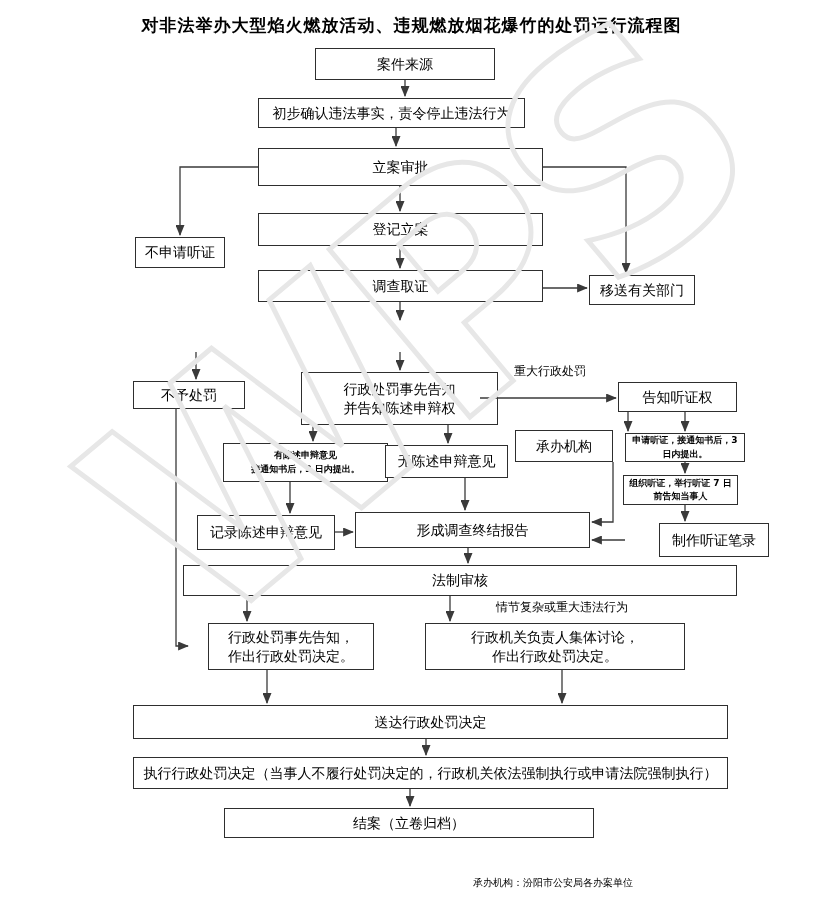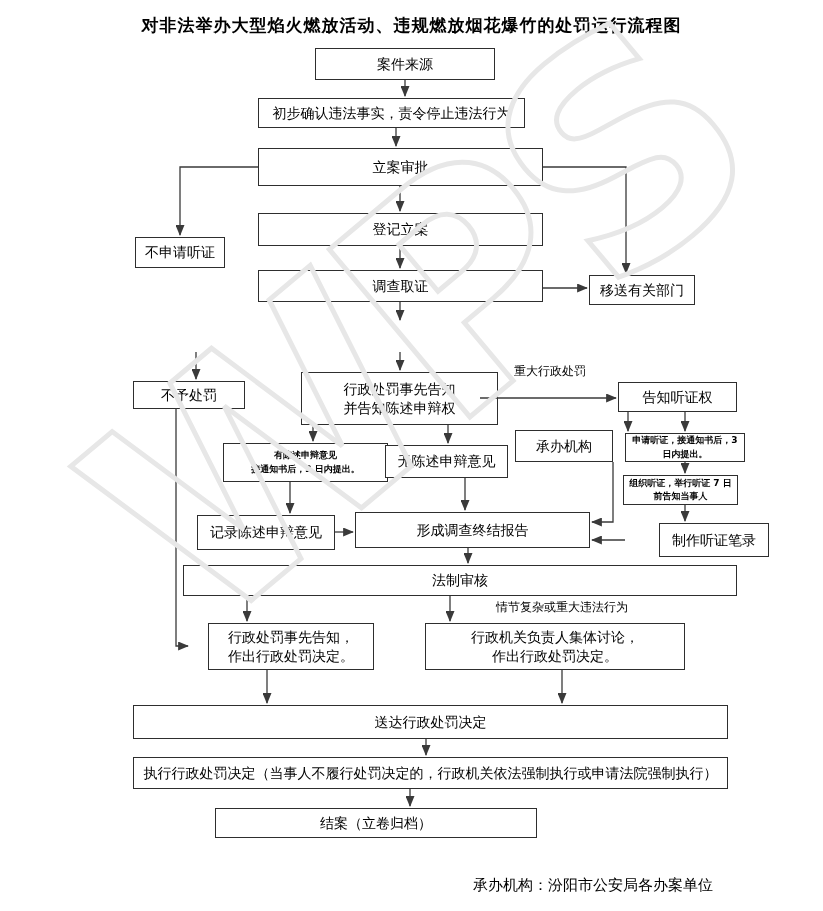--- a/index.html
+++ b/index.html
@@ -15,21 +15,21 @@
     position:absolute;box-sizing:border-box;border:1px solid #2e2e2e;background:#ffffff;
     display:flex;align-items:center;justify-content:center;text-align:center;
     font-size:14px;line-height:1.3;padding:13px 3px;z-index:2;
   }
   .box.two{flex-direction:column;margin-left:18px;}
   .box.small{font-size:9px;font-weight:600;line-height:1.45;padding:2px 4px;}
   .flow-label{
     position:absolute;font-size:12px;z-index:3;background:transparent;white-space:nowrap;
   }
   .footer-label{
-    position:absolute;left:473px;top:876px;font-size:15px;z-index:3;white-space:nowrap;
+    position:absolute;left:473px;top:876px;font-size:10px;z-index:3;white-space:nowrap;
   }
   svg.lines{position:absolute;left:0;top:0;z-index:4;pointer-events:none;}
   svg.wm{position:absolute;left:0;top:0;z-index:5;pointer-events:none;}
 </style>
 </head>
 <body>
 
 <div id="page">
 
   <div class="page-title">对非法举办大型焰火燃放活动、违规燃放烟花爆竹的处罚运行流程图</div>
@@ -86,21 +86,21 @@
 
   <div class="box two" style="left:407px;top:623px;width:260px;height:47px">
     <span>行政机关负责人集体讨论，</span>
     <span>作出行政处罚决定。</span>
   </div>
 
   <div class="box" style="left:133px;top:757px;width:595px;height:32px;white-space:nowrap">执行行政处罚决定（当事人不履行处罚决定的，行政机关依法强制执行或申请法院强制执行）</div>
 
   <div class="box" style="left:133px;top:705px;width:595px;height:34px">送达行政处罚决定</div>
 
-  <div class="box" style="left:215px;top:808px;width:322px;height:30px">结案（立卷归档）</div>
+  <div class="box" style="left:224px;top:808px;width:370px;height:30px">结案（立卷归档）</div>
 
   <div class="flow-label" style="left:514px;top:363px">重大行政处罚</div>
   <div class="flow-label" style="left:496px;top:599px">情节复杂或重大违法行为</div>
 
   <div class="footer-label">承办机构：汾阳市公安局各办案单位</div>
 
   <svg class="lines" width="823" height="911" viewBox="0 0 823 911">
     <defs>
       <marker id="ah" viewBox="0 0 12 10" refX="11" refY="5" markerWidth="11" markerHeight="9" orient="auto" markerUnits="userSpaceOnUse">
         <path d="M0,0 L12,5 L0,10 Z" fill="#3a3a3a"></path>

